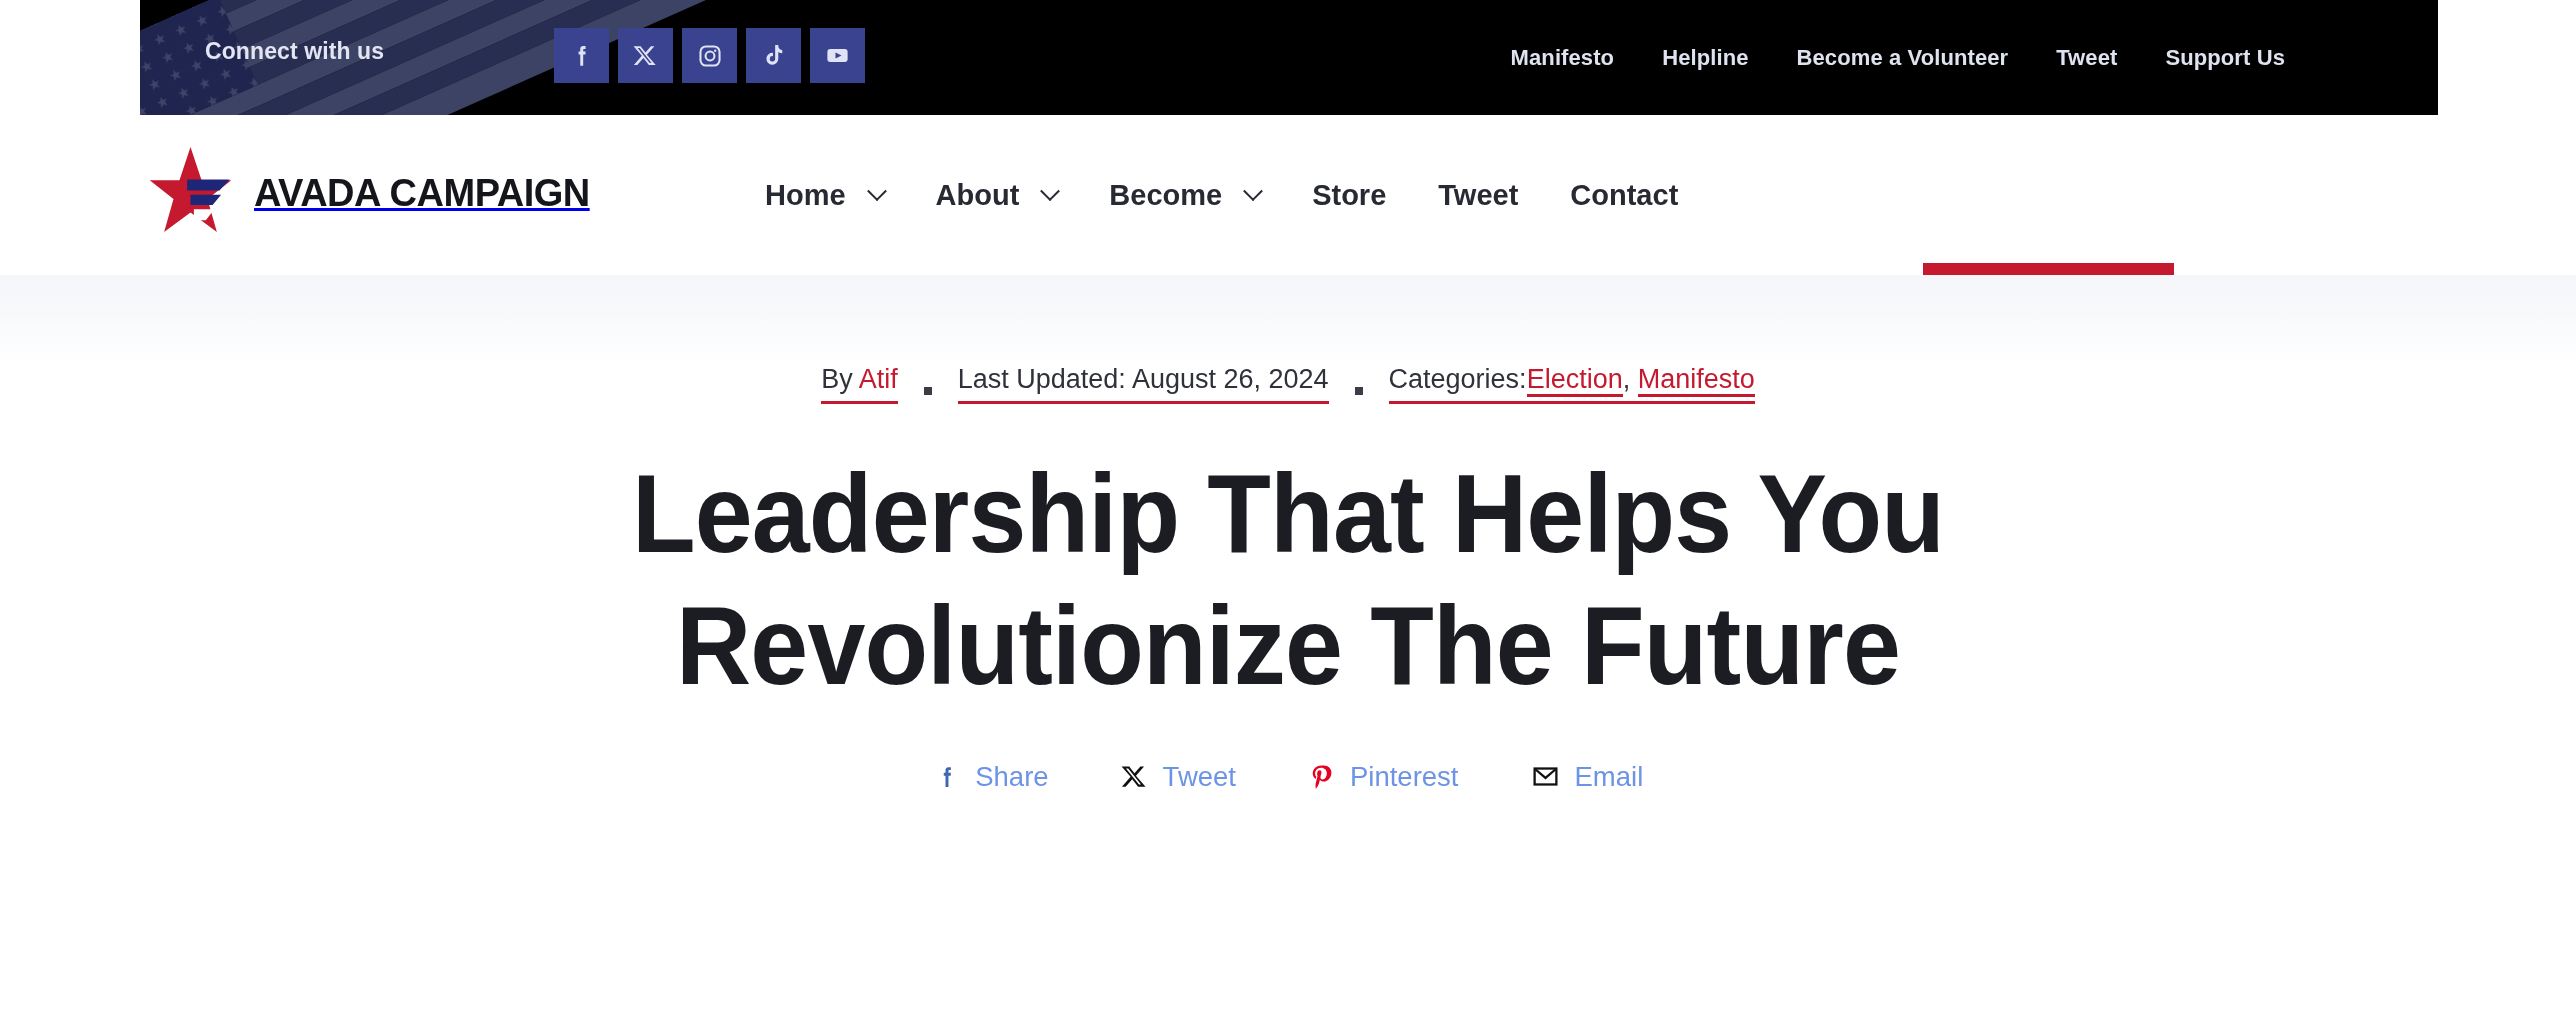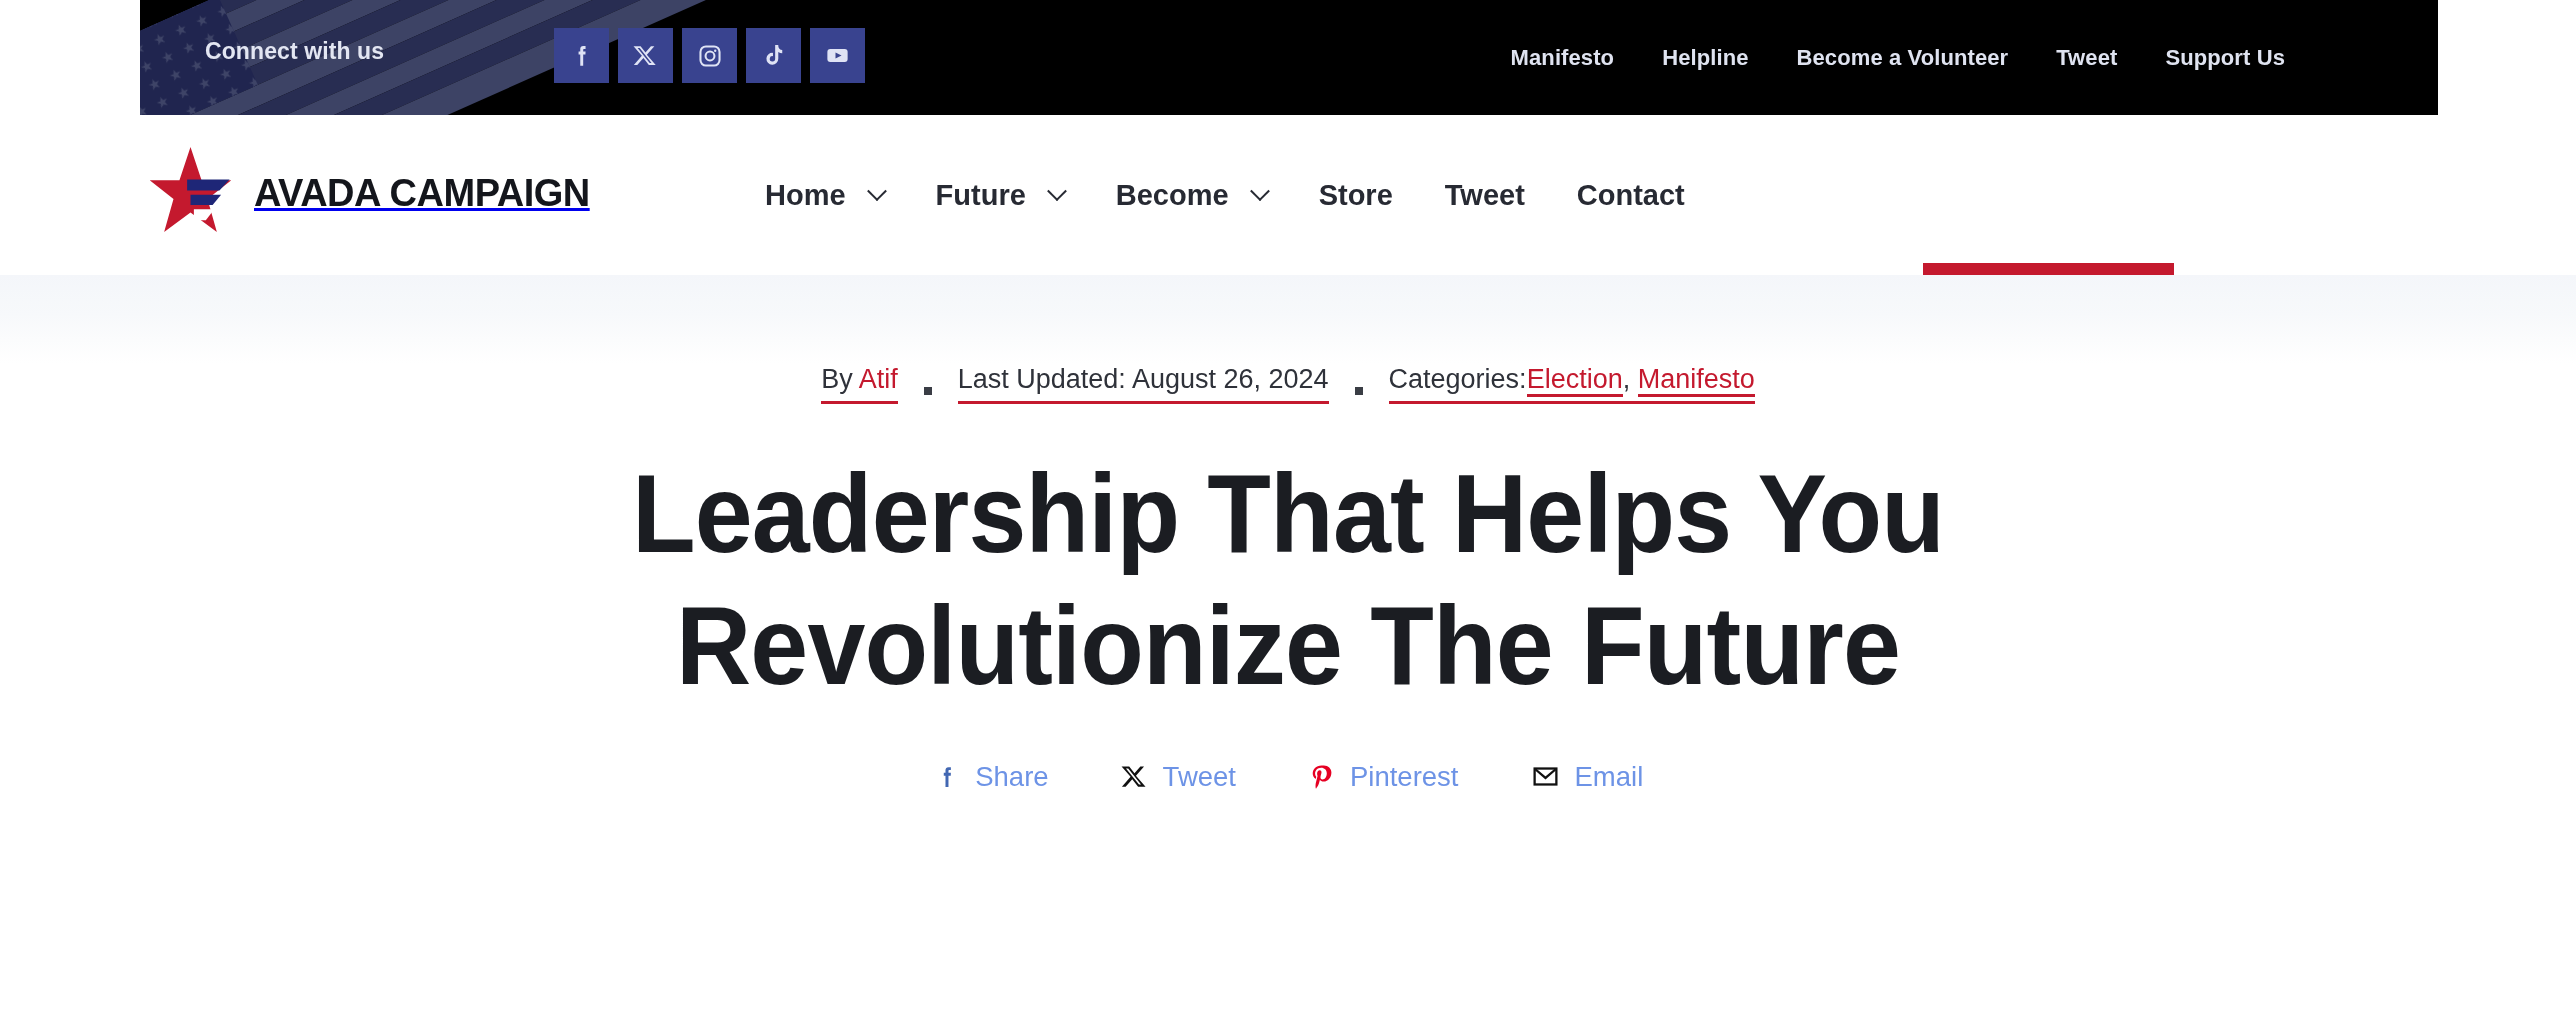--- a/index.html
+++ b/index.html
@@ -360,21 +360,21 @@
       </svg>
       <span class="logo-text">AVADA CAMPAIGN</span>
     </a>
 
     <nav class="mainnav">
       <a class="mainnav-item" href="#">
         <span>Home</span>
         <i class="chev"></i>
       </a>
       <a class="mainnav-item" href="#">
-        <span>Future</span>
+        <span>About</span>
         <i class="chev"></i>
       </a>
       <a class="mainnav-item" href="#">
         <span>Become</span>
         <i class="chev"></i>
       </a>
       <a class="mainnav-item" href="#">
         <span>Store</span>
       </a>
       <a class="mainnav-item" href="#">

